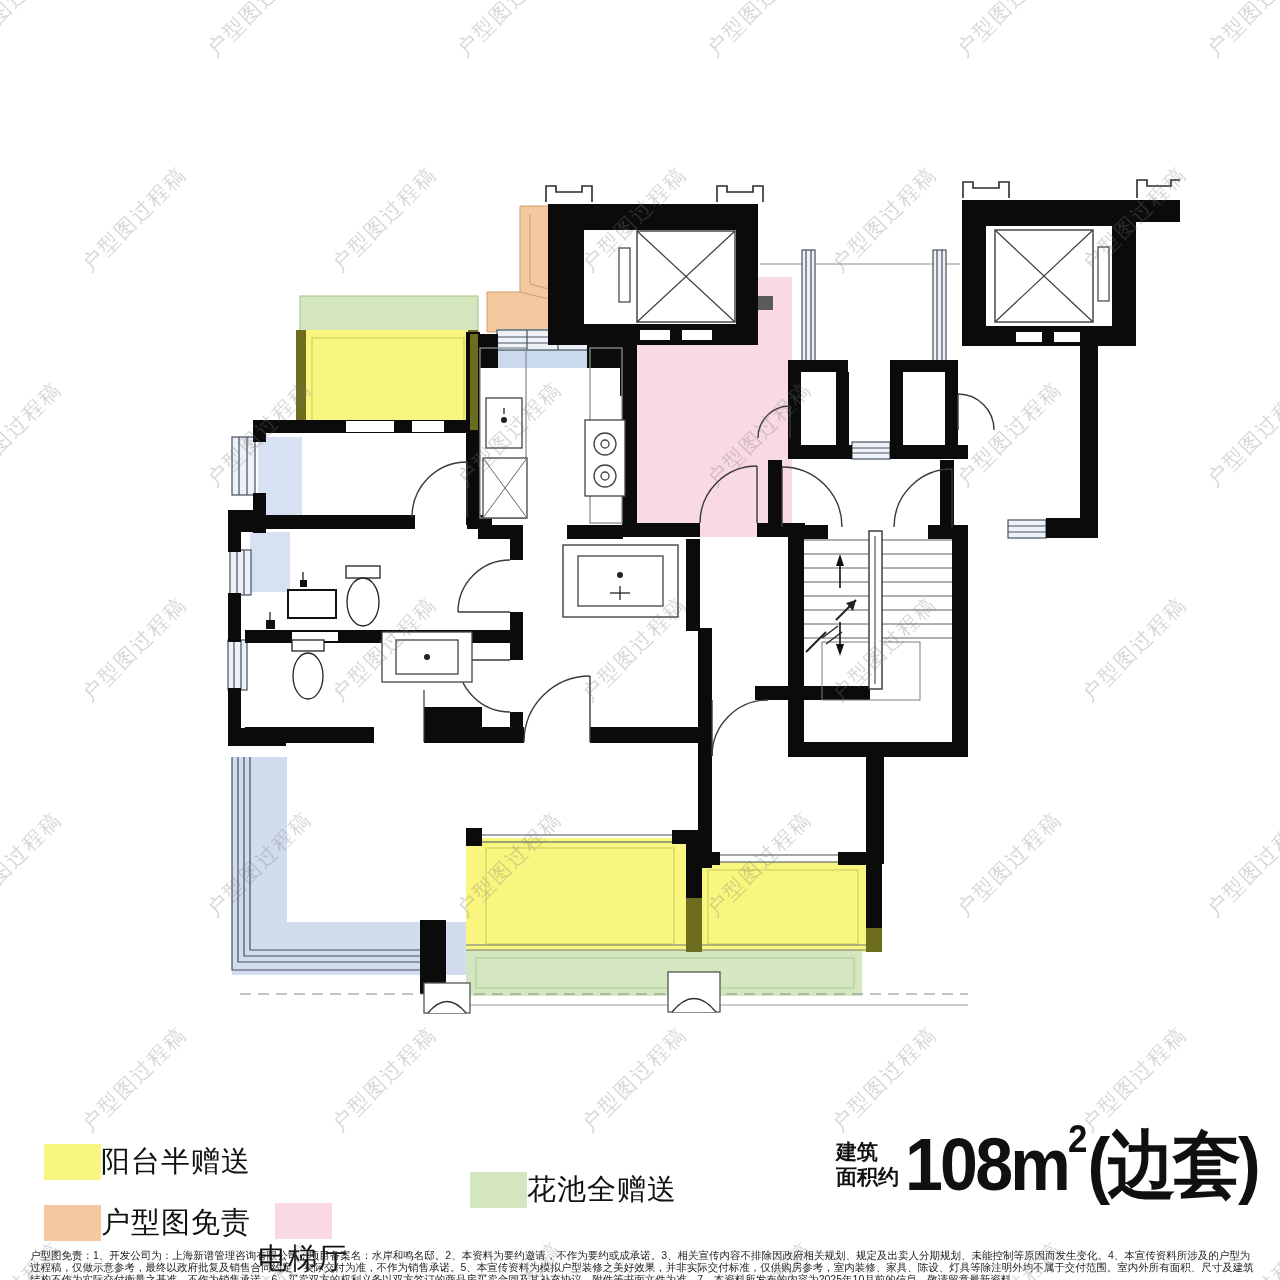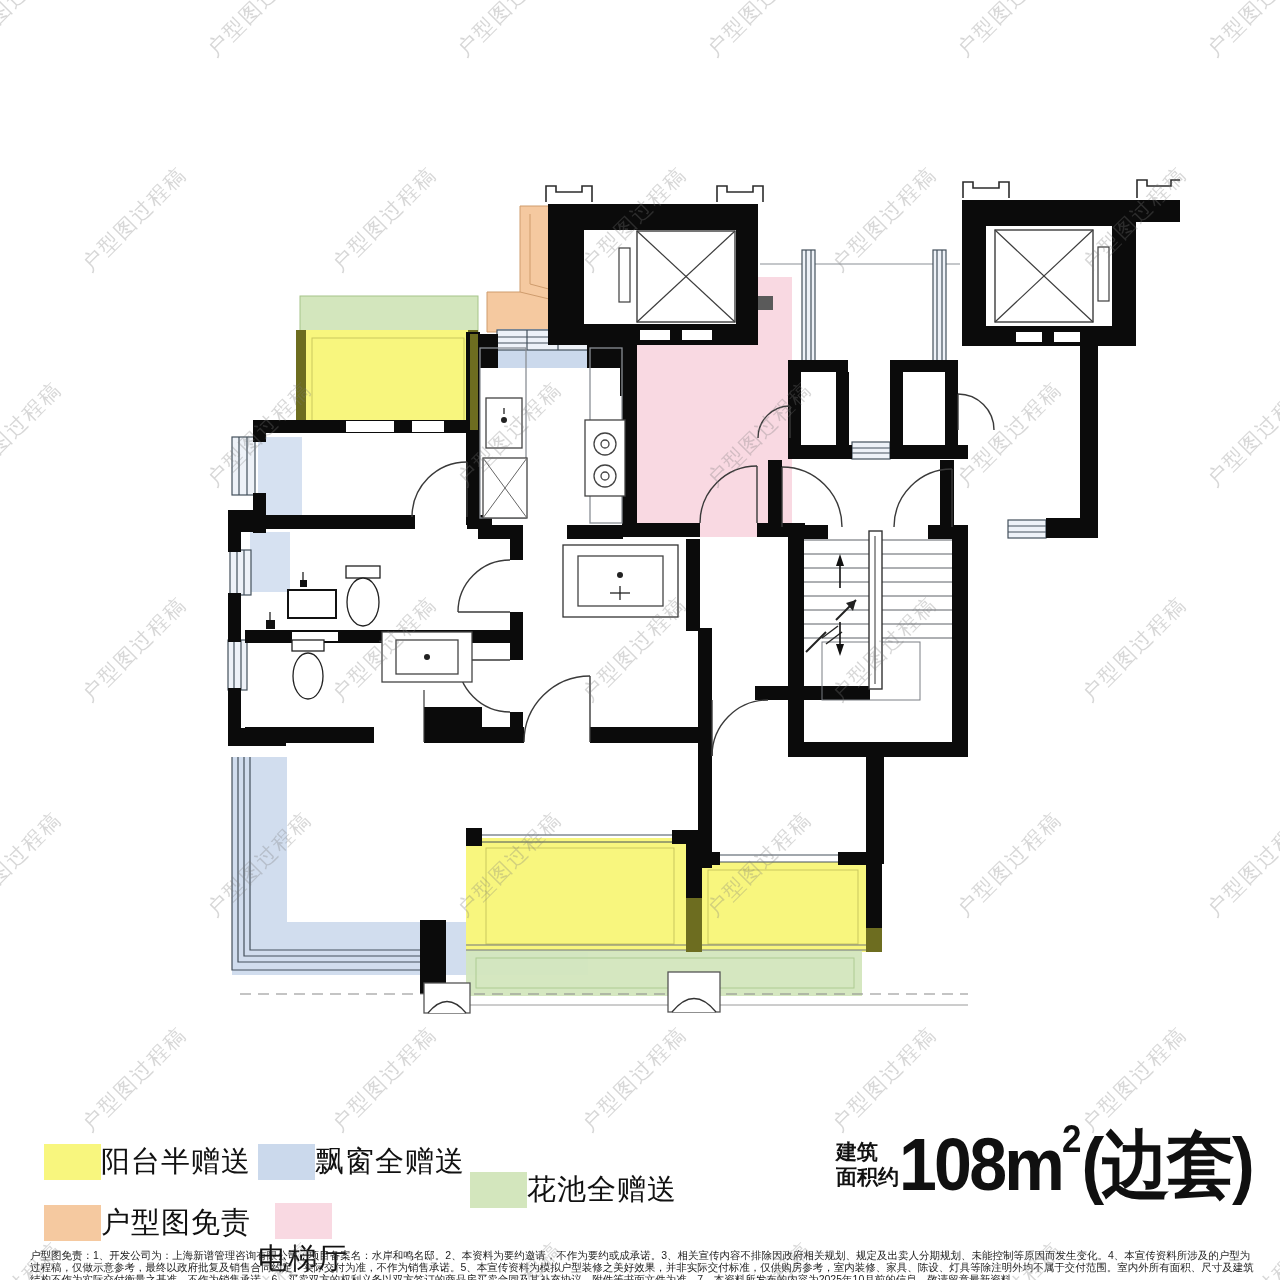--- a/index.html
+++ b/index.html
@@ -11,21 +11,21 @@
       color:rgba(122,122,122,0.30);white-space:nowrap;font-weight:500;}
   
   #plan{position:absolute;left:0;top:0;z-index:2;}
   
   #footer{position:absolute;inset:0;z-index:4;}
   .legend-item{position:absolute;display:flex;align-items:center;height:40px;}
   .swatch{width:57px;height:36px;flex:0 0 auto;}
   .legend-label{font-size:29px;color:#111;font-weight:500;letter-spacing:1px;white-space:nowrap;}
   #area-block{position:absolute;left:836px;top:1128px;display:flex;align-items:center;white-space:nowrap;}
   #area-prefix{display:flex;flex-direction:column;justify-content:center;font-size:21px;
-      font-weight:700;color:#111;line-height:1.18;}
+      font-weight:700;color:#111;line-height:1.18;margin-right:6px;}
   #area-big{font-size:74px;font-weight:700;color:#101010;letter-spacing:-3px;
       transform:scaleX(.92);transform-origin:left center;line-height:1;}
   #area-big sup{font-size:38px;letter-spacing:0;vertical-align:38px;line-height:0;}
   #disclaimer{position:absolute;left:30px;top:1238px;width:1224px;font-size:10.5px;
       line-height:1.18;color:#1c1c1c;letter-spacing:0;}
 </style>
 </head>
 <body>
 
 <div id="stage">
@@ -334,24 +334,20 @@
         <path d="M672,1012 Q694,985 716,1012" fill="#fff" stroke="#333"></path>
       </g>
     </g>
   </svg>
 
   <div id="footer">
 
     <div class="legend-item" style="left:44px;top:1142px;">
       <span class="swatch" style="background-color: rgb(248, 246, 126);"></span>
       <span class="legend-label">阳台半赠送</span>
-    </div>
-    <div class="legend-item" style="left:258px;top:1142px;">
-      <span class="swatch" style="background-color: rgb(203, 217, 236);"></span>
-      <span class="legend-label">飘窗全赠送</span>
     </div>
     <div class="legend-item" style="left:470px;top:1142px;margin-top:28px;">
       <span class="swatch" style="background-color: rgb(211, 230, 189);"></span>
       <span class="legend-label">花池全赠送</span>
     </div>
     <div class="legend-item" style="left:44px;top:1203px;">
       <span class="swatch" style="background-color: rgb(245, 201, 160);"></span>
       <span class="legend-label">户型图免责</span>
     </div>
     <div class="legend-item" style="left:258px;top:1203px;flex-direction:column;">

